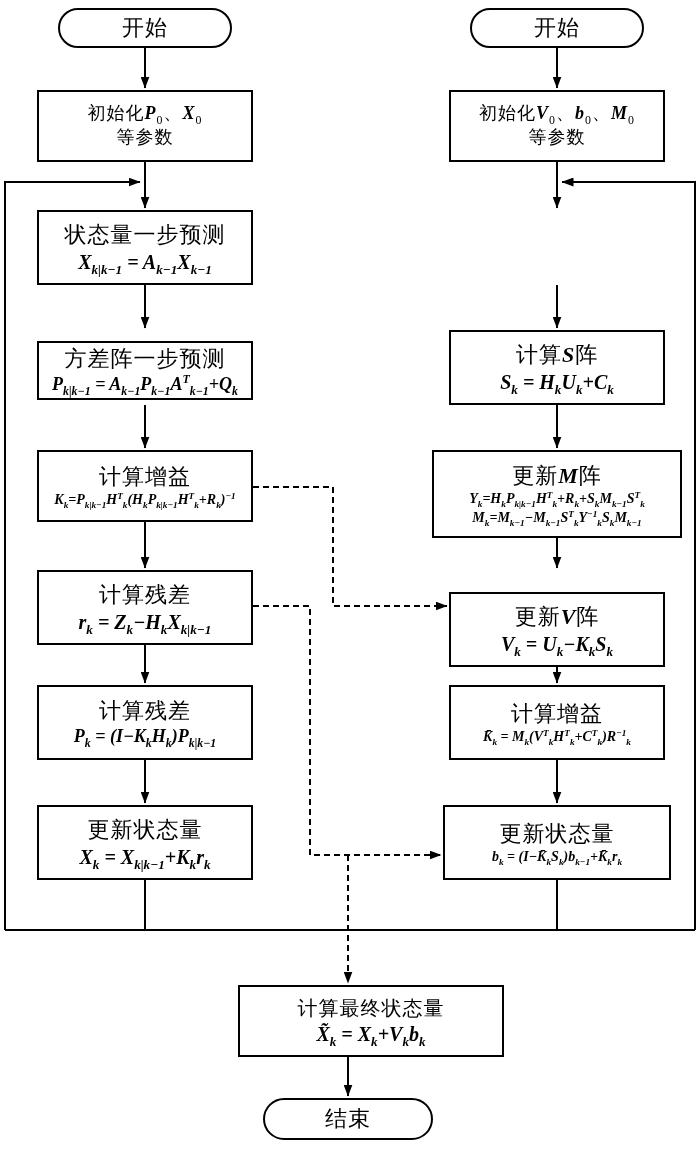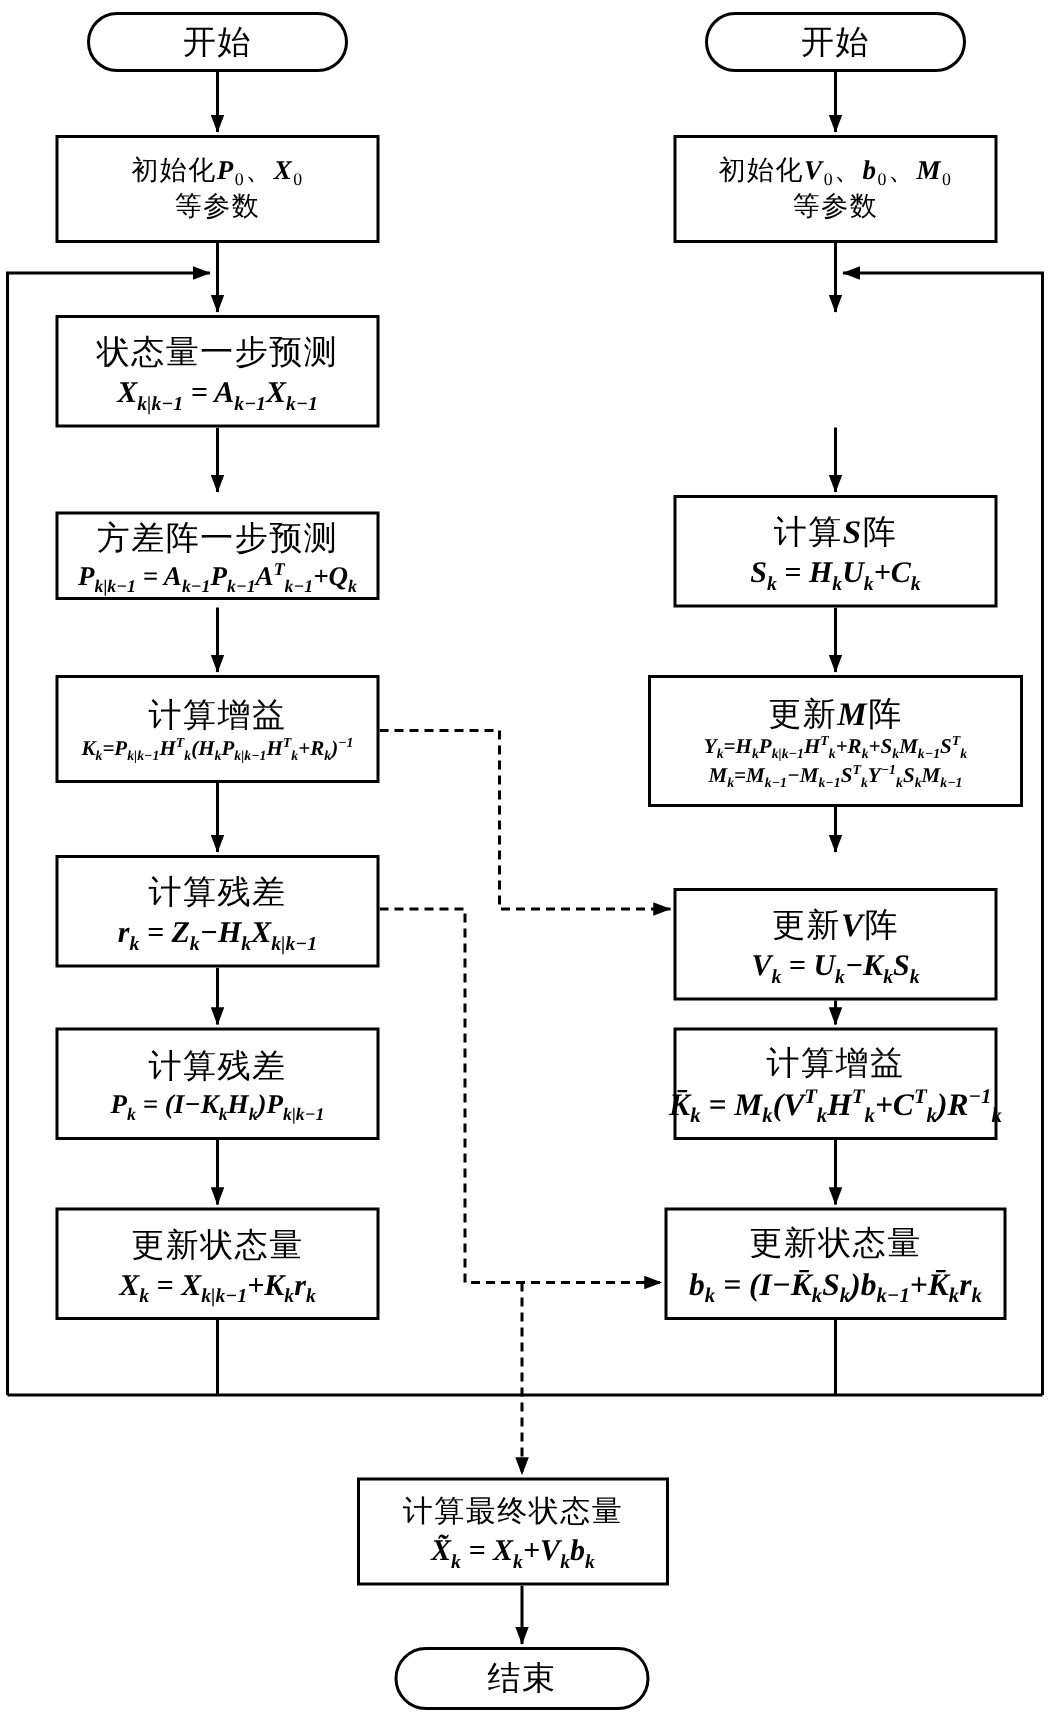--- a/index.html
+++ b/index.html
@@ -37,21 +37,21 @@
   .line { font-size: 18px; letter-spacing: 1px; white-space: nowrap; }
 
   .formula {
     font-size: 20px;
     font-style: italic;
     font-weight: 700;
     white-space: nowrap;
     letter-spacing: 0;
   }
   .formula.f18 { font-size: 18px; }
-  .formula.f16 { font-size: 21px; }
+  .formula.f16 { font-size: 14px; }
   .formula.f14 { font-size: 14px; }
   sub, sup { font-size: 66%; line-height: 0; }
   sub { vertical-align: -0.38em; }
   sup { vertical-align: 0.55em; }
 </style>
 </head>
 <body>
 
 <div class="stage">
 
@@ -159,21 +159,21 @@
   <div class="node" style="left:449px;top:685px;width:216px;height:75px">
     <div class="title">计算增益</div>
     <div class="formula f16">K̄<sub>k</sub> = M<sub>k</sub>(V<sup>T</sup><sub>k</sub>H<sup>T</sup><sub>k</sub>+C<sup>T</sup><sub>k</sub>)R<sup>−1</sup><sub>k</sub></div>
   </div>
 
   <div class="node" style="left:443px;top:805px;width:228px;height:75px">
     <div class="title">更新状态量</div>
     <div class="formula f16">b<sub>k</sub> = (I−K̄<sub>k</sub>S<sub>k</sub>)b<sub>k−1</sub>+K̄<sub>k</sub>r<sub>k</sub></div>
   </div>
 
-  <div class="node" style="left:238px;top:985px;width:208px;height:72px">
+  <div class="node" style="left:238px;top:985px;width:266px;height:72px">
     <div class="title" style="font-size:20px">计算最终状态量</div>
     <div class="formula">X̃<sub>k</sub> = X<sub>k</sub>+V<sub>k</sub>b<sub>k</sub></div>
   </div>
 
   <div class="node oval" style="left:263px;top:1098px;width:170px;height:42px">
     <div class="title">结束</div>
   </div>
 
 </div>
 

